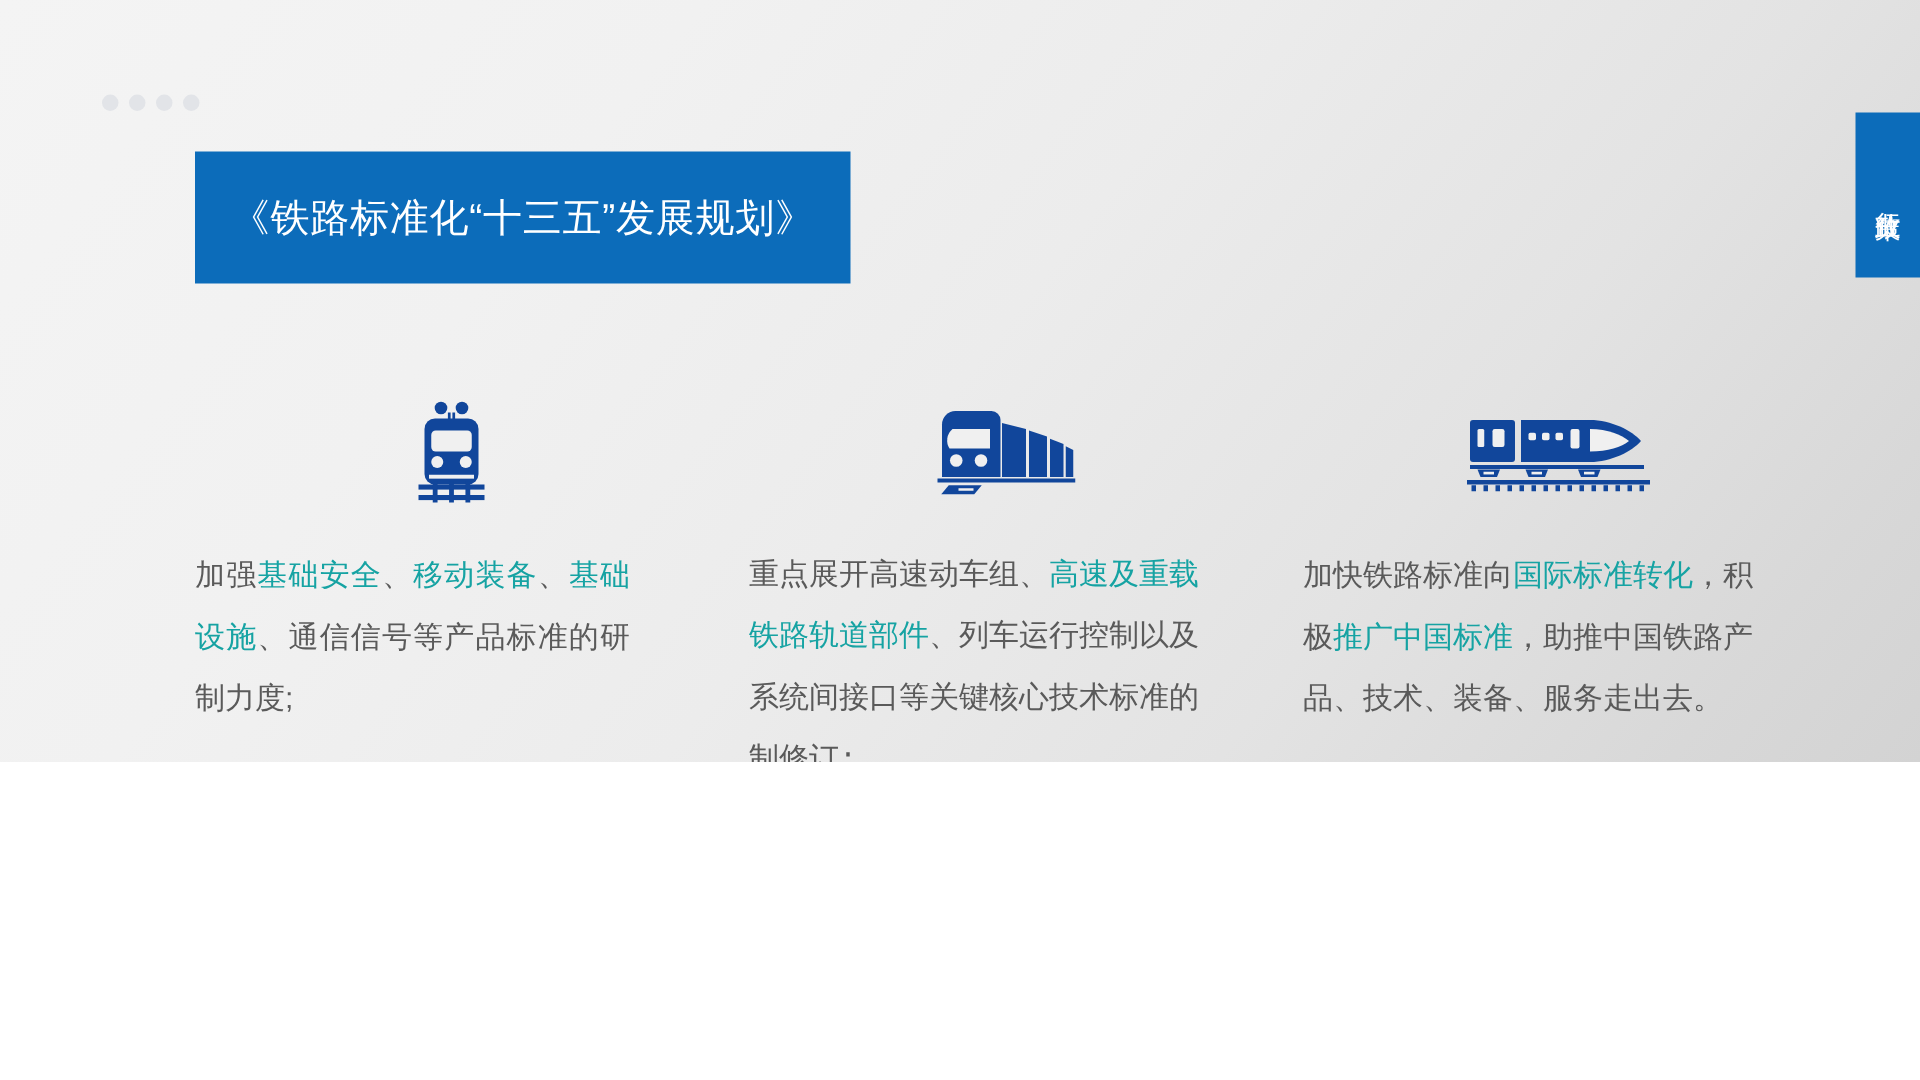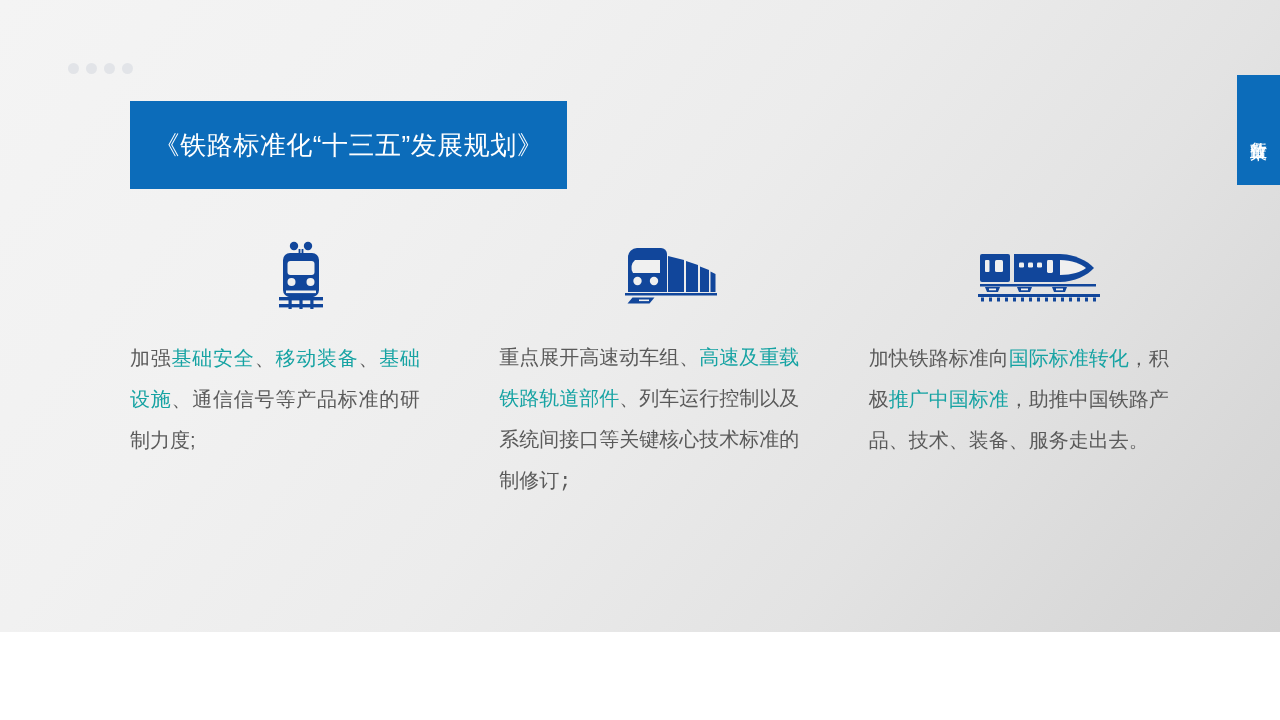--- a/index.html
+++ b/index.html
@@ -10,21 +10,21 @@
   body {
     width: 1280px;
     height: 720px;
     overflow: hidden;
     font-family: "Liberation Sans", "DejaVu Sans", sans-serif;
   }
 
   #slide {
     position: relative;
     width: 1280px;
-    height: 632px;
+    height: 508px;
     background: linear-gradient(128deg,
         #f4f4f4 0%,
         #f1f1f1 28%,
         #ececec 50%,
         #e3e3e3 72%,
         #d8d8d8 90%,
         #d3d3d3 100%);
     overflow: hidden;
   }
 
@@ -86,21 +86,21 @@
     writing-mode: vertical-rl;
     text-orientation: upright;
     letter-spacing: 1px;
     white-space: nowrap;
   }
 
   
   #columns {
     position: absolute;
     left: 130px;
-    top: 236px;
+    top: 262px;
     width: 1080px;
     display: flex;
     align-items: flex-start;
   }
   .column {
     width: 345px;
     margin-right: 28px;
     display: flex;
     flex-direction: column;
     align-items: flex-start;

